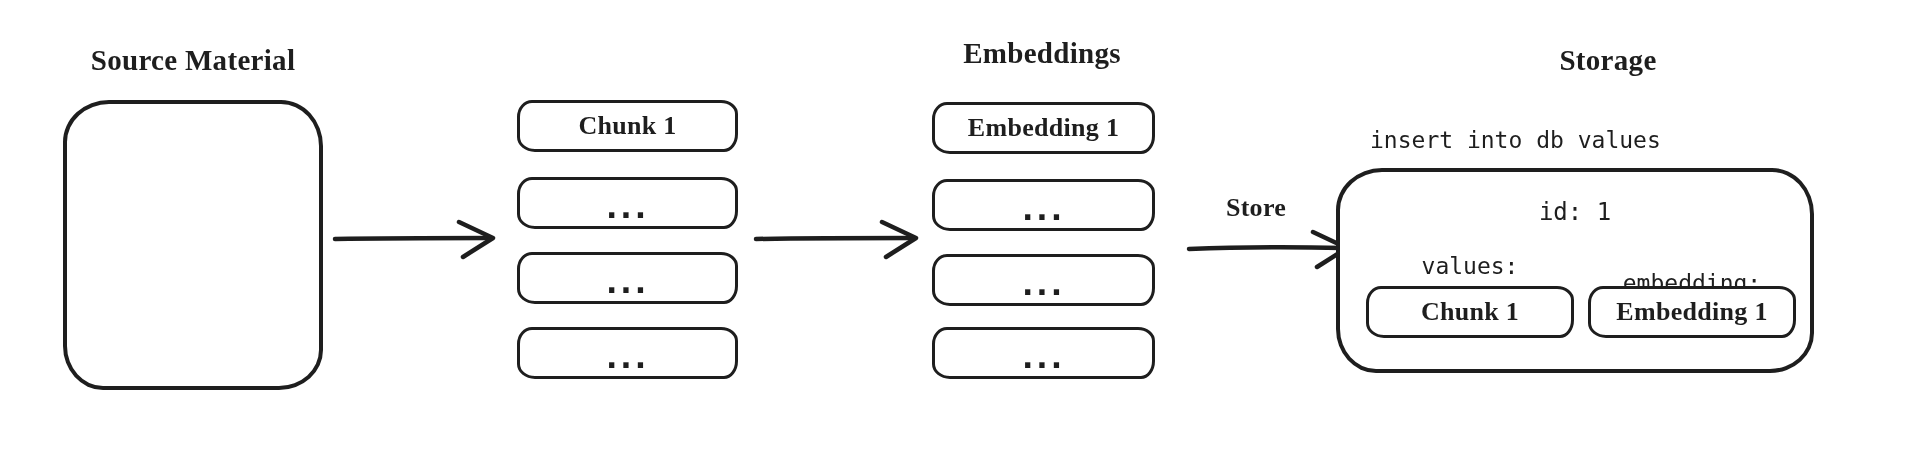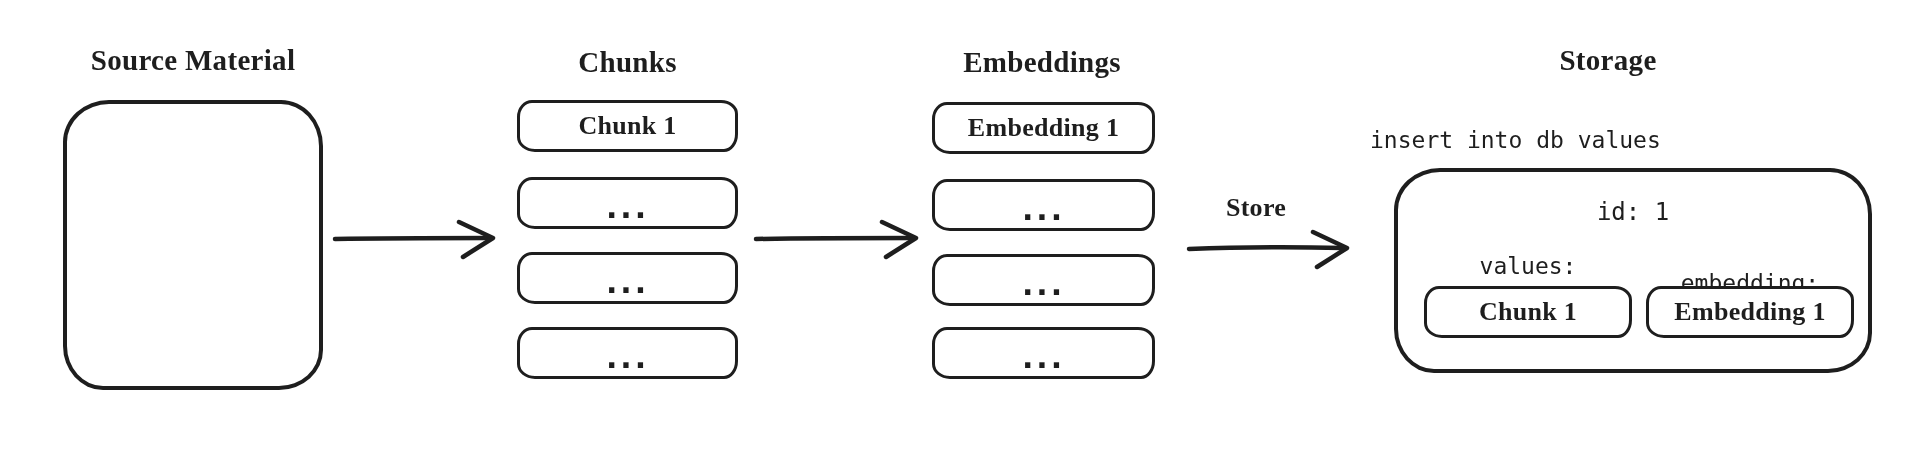--- a/index.html
+++ b/index.html
@@ -78,40 +78,39 @@
 <div class="canvas">
 
   <div class="col-title hand" style="left:48px; top:42px; width:290px;">Source Material</div>
   <div class="sketch-box big-round" style="left:63px; top:100px; width:260px; height:290px;"></div>
 
   <svg class="arrow-svg" style="left:332px; top:216px;" width="170" height="46" viewBox="0 0 170 46">
     <path d="M3,23 C55,22 110,22 157,22"></path>
     <path d="M127,6 L161,22 L131,41"></path>
   </svg>
 
-  <div class="col-title hand" style="left:515px; top:44px; width:225px;">Chunks</div>
   <div class="sketch-box small-box hand" style="left:517px; top:100px; width:221px;">
     <span>Chunk 1</span>
   </div>
   <div class="sketch-box small-box" style="left:517px; top:177px; width:221px;">
     <span class="dots">...</span>
   </div>
   <div class="sketch-box small-box" style="left:517px; top:252px; width:221px;">
     <span class="dots">...</span>
   </div>
   <div class="sketch-box small-box" style="left:517px; top:327px; width:221px;">
     <span class="dots">...</span>
   </div>
 
   <svg class="arrow-svg" style="left:753px; top:216px;" width="172" height="46" viewBox="0 0 172 46">
     <path d="M3,23 C55,22 112,22 159,22"></path>
     <path d="M129,6 L163,22 L133,41"></path>
   </svg>
 
-  <div class="col-title hand" style="left:928px; top:44px; width:228px;">Embeddings</div>
+  <div class="col-title hand" style="left:928px; top:35px; width:228px;">Embeddings</div>
   <div class="sketch-box small-box hand" style="left:932px; top:102px; width:223px;">
     <span>Embedding 1</span>
   </div>
   <div class="sketch-box small-box" style="left:932px; top:179px; width:223px;">
     <span class="dots">...</span>
   </div>
   <div class="sketch-box small-box" style="left:932px; top:254px; width:223px;">
     <span class="dots">...</span>
   </div>
   <div class="sketch-box small-box" style="left:932px; top:327px; width:223px;">
@@ -120,21 +119,21 @@
 
   <div class="arrow-label hand" style="left:1186px; top:192px; width:140px;">Store</div>
   <svg class="arrow-svg" style="left:1186px; top:226px;" width="170" height="46" viewBox="0 0 170 46">
     <path d="M3,23 C55,21 110,21 157,22"></path>
     <path d="M127,6 L161,22 L131,41"></path>
   </svg>
 
   <div class="col-title hand" style="left:1494px; top:42px; width:228px;">Storage</div>
   <div class="code-line mono" style="left:1370px; top:126px; width:478px;">insert into db values</div>
 
-  <div class="sketch-box big-round" style="left:1394px; top:168px; width:478px; height:205px; display:block;padding-left:8px;">
+  <div class="sketch-box big-round" style="left:1336px; top:168px; width:478px; height:205px; display:block;padding-left:8px;">
     <div class="record-label mono" style="left:0; top:26px; width:470px; font-size:24px;">id: 1</div>
     <div class="record-label mono" style="left:26px; top:80px; width:208px;">values:</div>
     <div class="record-label mono" style="left:248px; top:80px; width:208px;margin-top:17px;">embedding:</div>
     <div class="sketch-box small-box hand" style="left:26px; top:114px; width:208px;">
       <span>Chunk 1</span>
     </div>
     <div class="sketch-box small-box hand" style="left:248px; top:114px; width:208px;">
       <span>Embedding 1</span>
     </div>
   </div>

